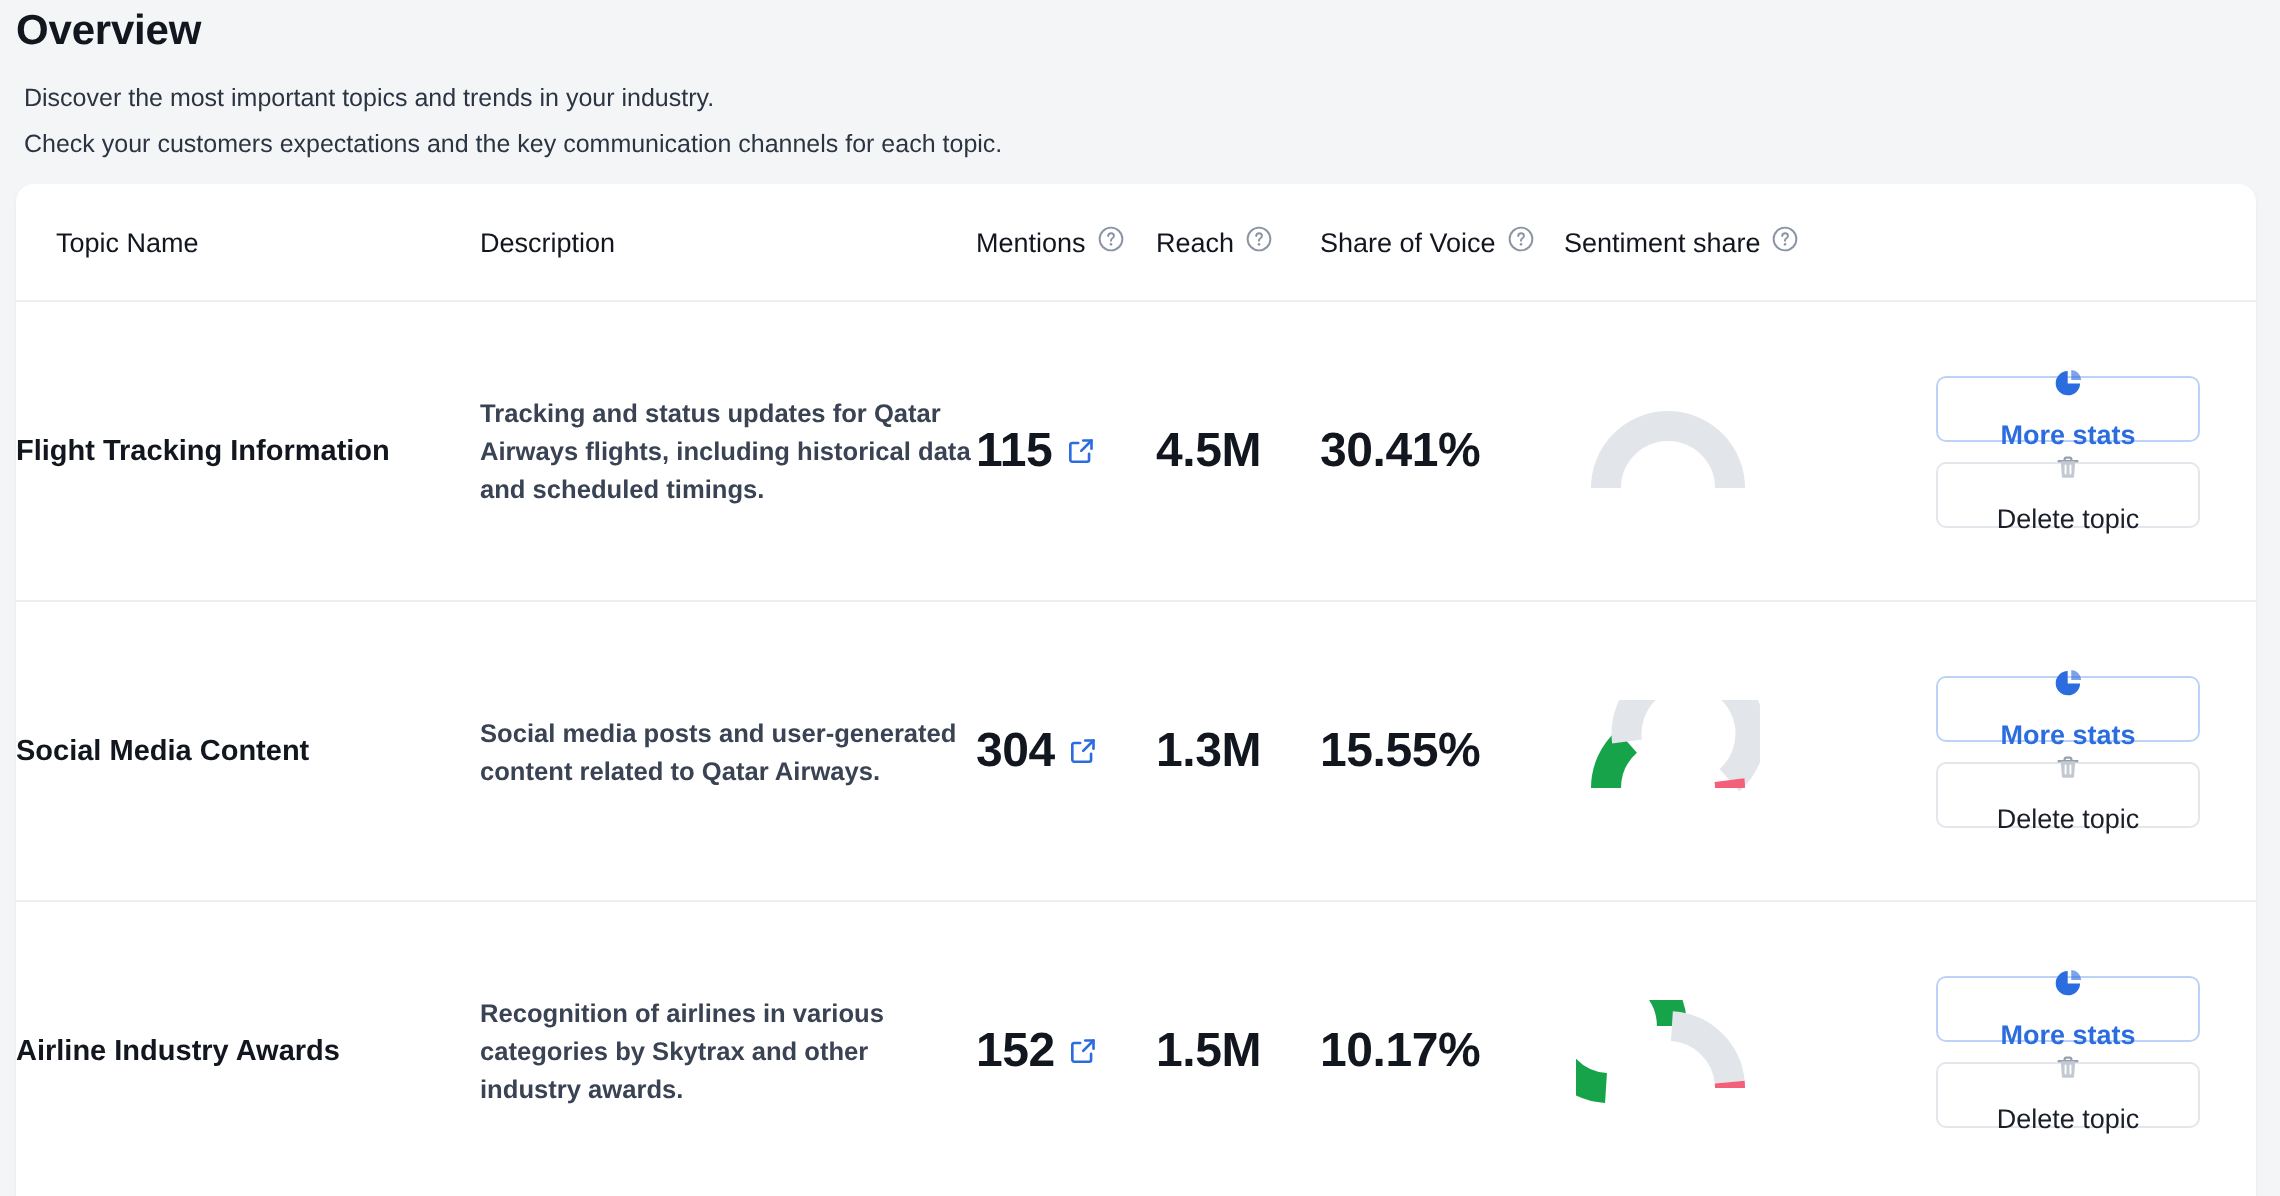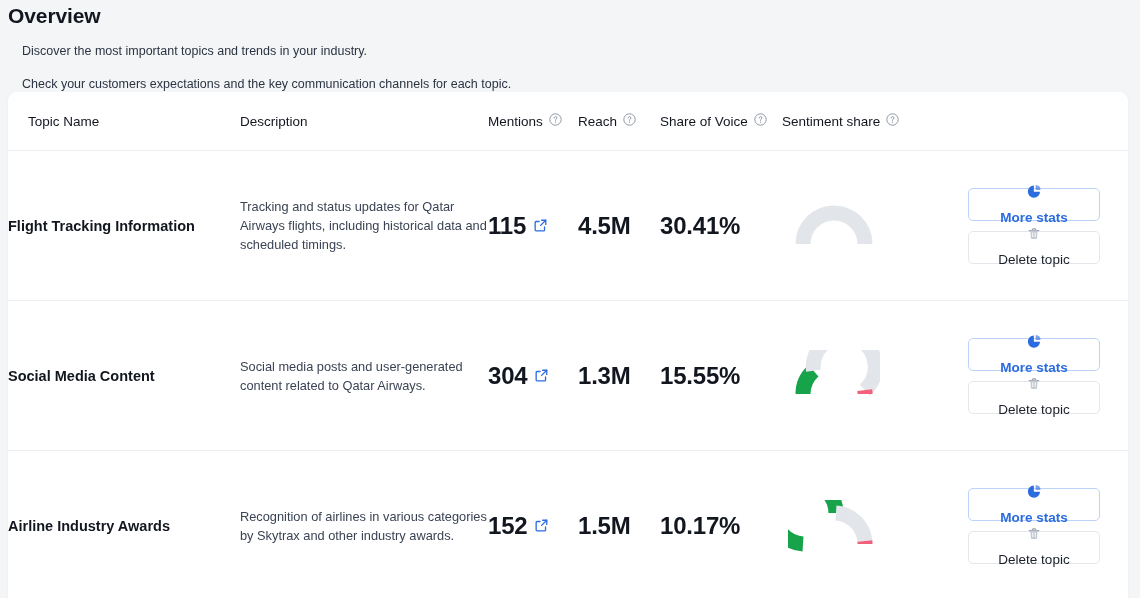--- a/index.html
+++ b/index.html
@@ -31,21 +31,21 @@
     font-weight: bold;
     color: #12161f;
     letter-spacing: -0.1px;
     margin: 0 0 12px 0;
     line-height: 24px;
   }
   .page-subtitle {
     font-size: 12.5px;
     color: #2b3442;
     line-height: 19px;
-    margin: 14px;
+    margin: 4px;
   }
 
   
   .card {
     position: absolute;
     left: 8px;
     top: 92px;
     width: 1120px;
     height: 520px;
     background: #ffffff;
@@ -86,21 +86,21 @@
   .col-act     { width: 166px; }
 
   .tbl td {
     padding: 0;
     vertical-align: middle;
     border-bottom: 1px solid #eceef2;
   }
   tr.data-row { height: 150px; }
 
   .cell-pad-topic { padding: 0 16px 0 20px; }
-  .cell-pad-desc  { padding: 0 18px 0 0; }
+  .cell-pad-desc  { padding: 0 18px 0 0; font-weight: bold; }
 
   .topic-name {
     font-size: 14.5px;
     font-weight: bold;
     color: #12161f;
     line-height: 22px;
   }
   .topic-desc {
     font-size: 12.8px;
     color: #3a4354;

